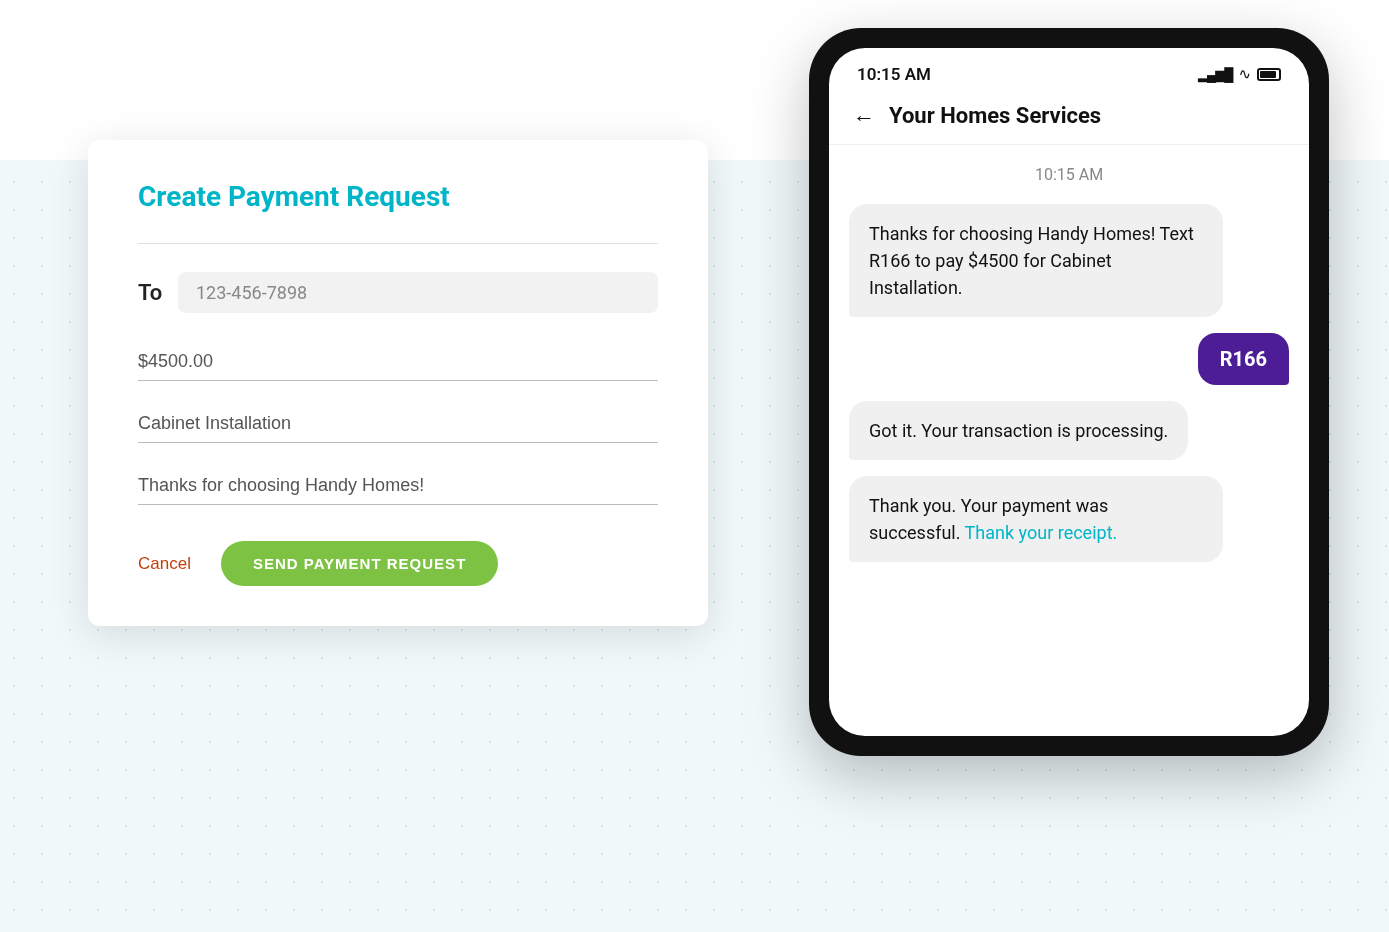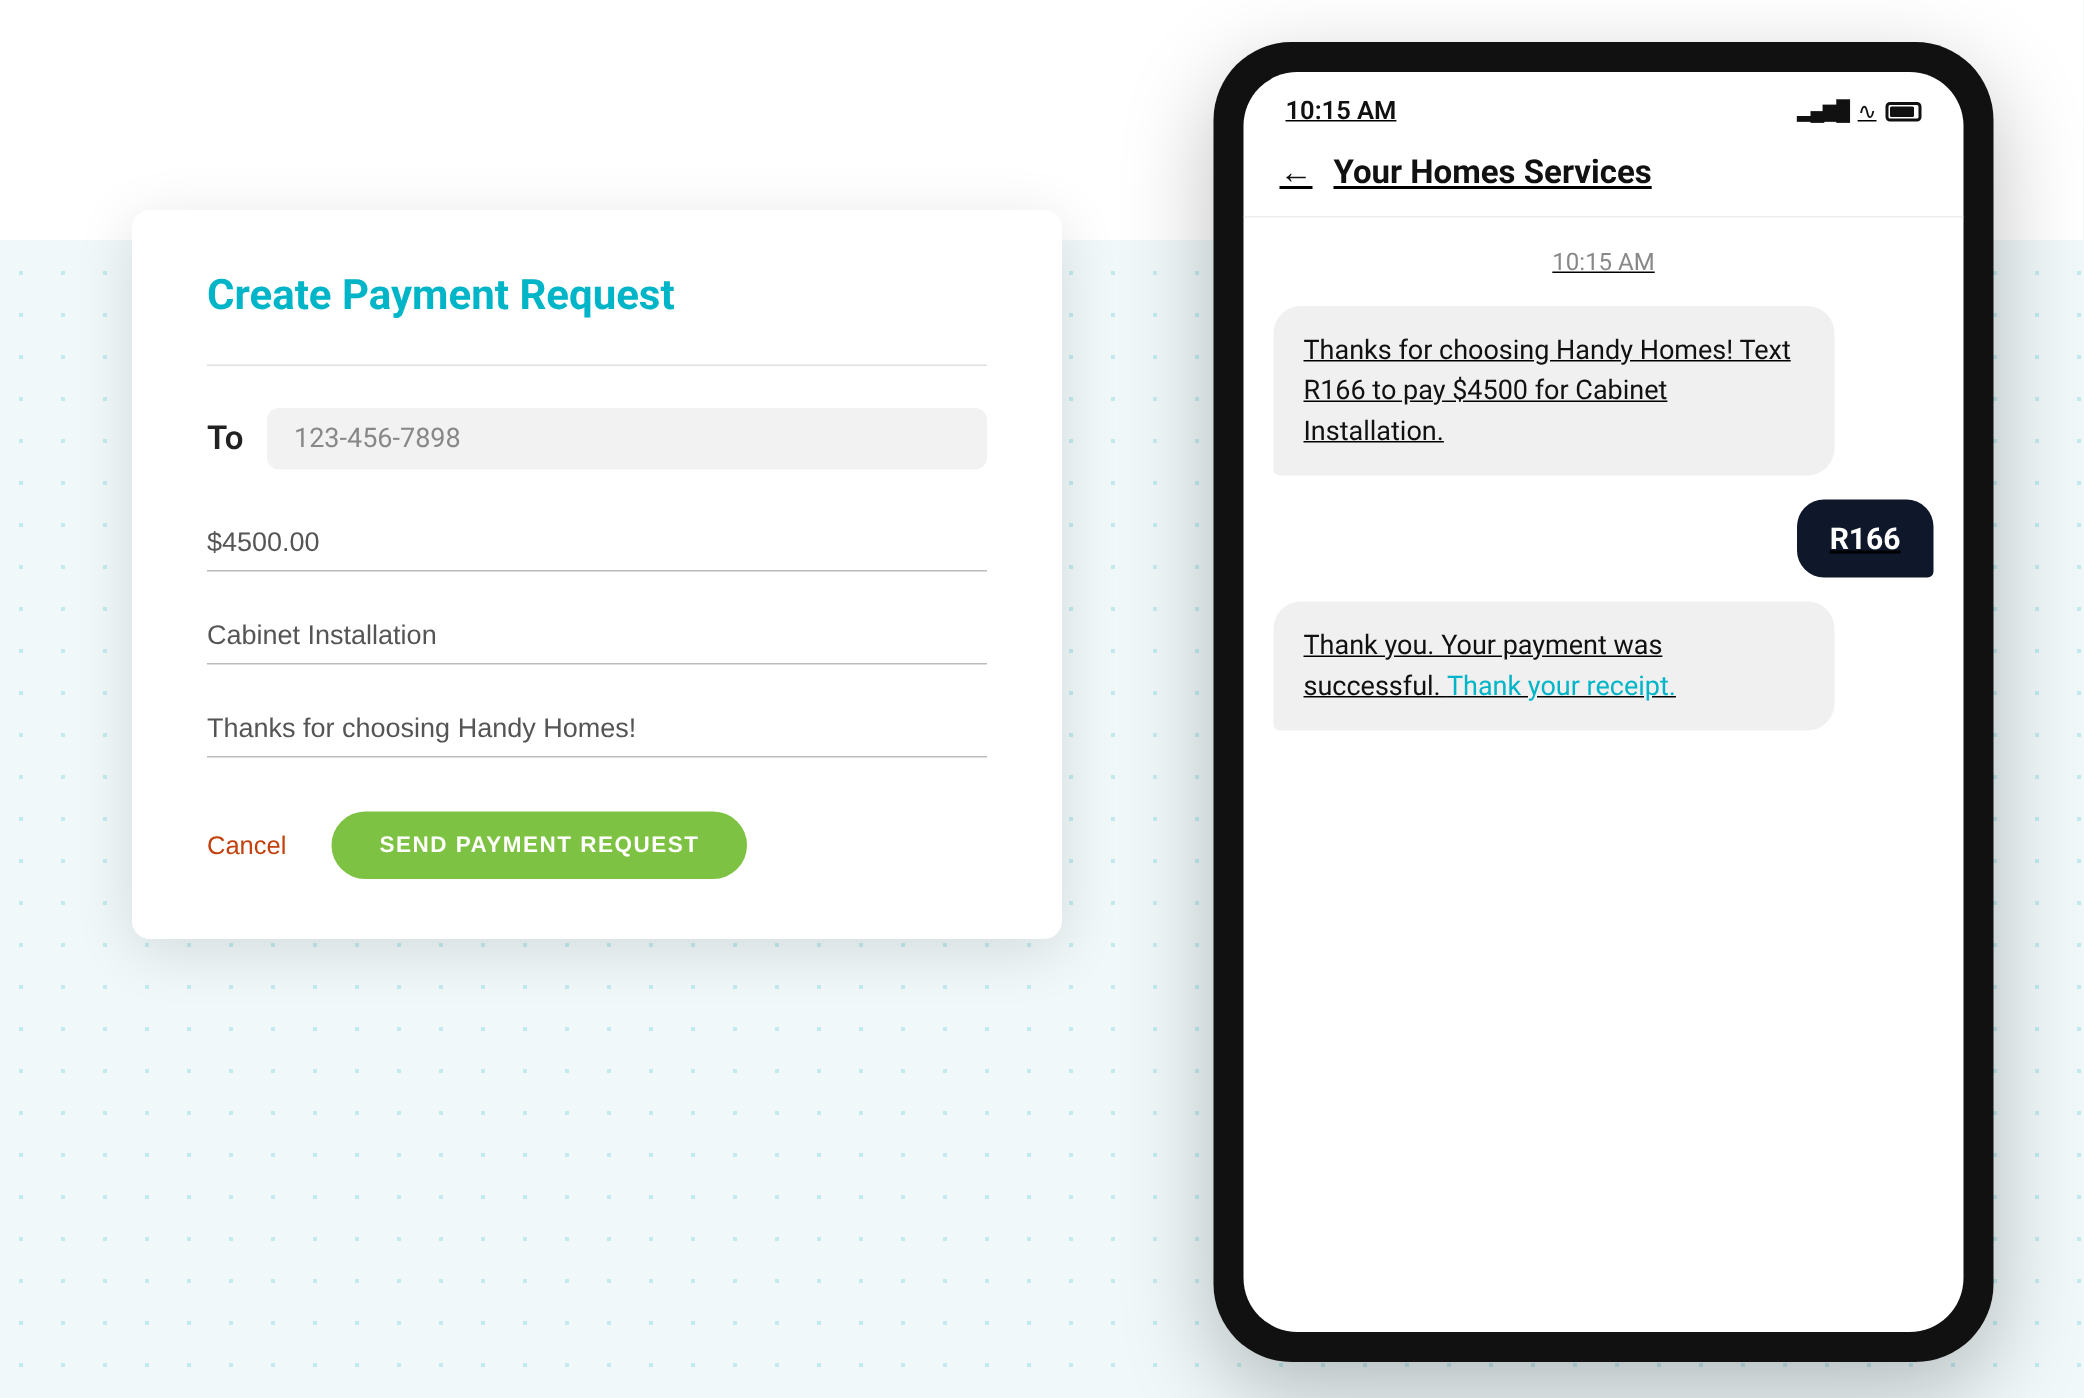--- a/index.html
+++ b/index.html
@@ -133,27 +133,26 @@
       cursor: pointer;
       text-transform: uppercase;
     }
 
     
     .phone-mockup {
       position: absolute;
       top: 28px;
       right: 60px;
       width: 520px;
-      height: 880px;
+      height: 728px;
       background: #111;
       border-radius: 52px;
       padding: 20px;
       z-index: 10;
       box-shadow: 0 20px 60px rgba(0,0,0,0.25);
-      text-decoration: underline;
     }
 
     .phone-screen {
       background: white;
       border-radius: 36px;
       height: 100%;
       overflow: hidden;
       display: flex;
       flex-direction: column;
     }
@@ -222,21 +221,21 @@
       border-radius: 18px 18px 18px 4px;
       padding: 16px 20px;
       max-width: 85%;
       font-size: 18px;
       line-height: 1.5;
       color: #111;
       align-self: flex-start;
     }
 
     .bubble-outgoing {
-      background: #0f172a;
+      background: #4c1d95;
       border-radius: 18px 18px 4px 18px;
       padding: 14px 22px;
       font-size: 20px;
       font-weight: 700;
       color: white;
       align-self: flex-end;
       max-width: 50%;
     }
 
     .bubble-incoming .receipt-link {
@@ -305,20 +304,23 @@
       <div class="chat-time-center">10:15 AM</div>
 
       <div class="bubble-incoming">
         <span>Thanks for choosing Handy Homes! Text R166 to pay $4500 for Cabinet Installation.</span>
       </div>
 
       <div class="bubble-outgoing">
         <span>R166</span>
       </div>
 
+      <div class="bubble-incoming">
+        <span>Got it. Your transaction is processing.</span>
+      </div>
 
       <div class="bubble-incoming">
         <span>Thank you. Your payment was successful. </span><a class="receipt-link" href="#">Thank your receipt.</a>
       </div>
 
     </div>
   </div>
 </div>
 
 </body></html>

